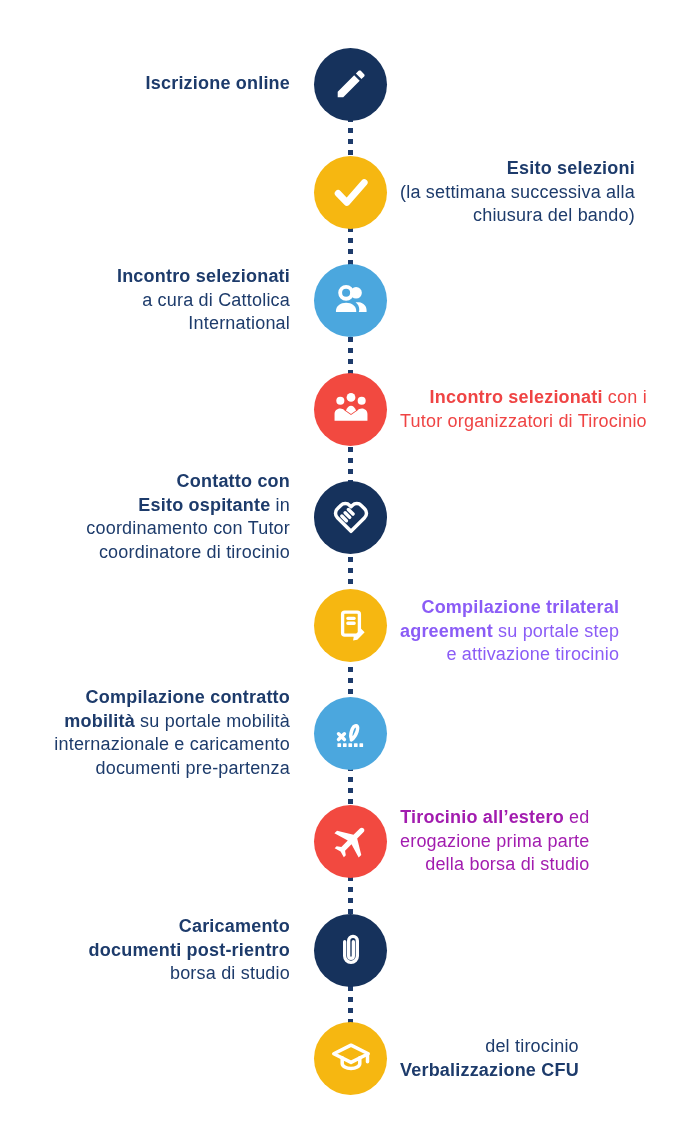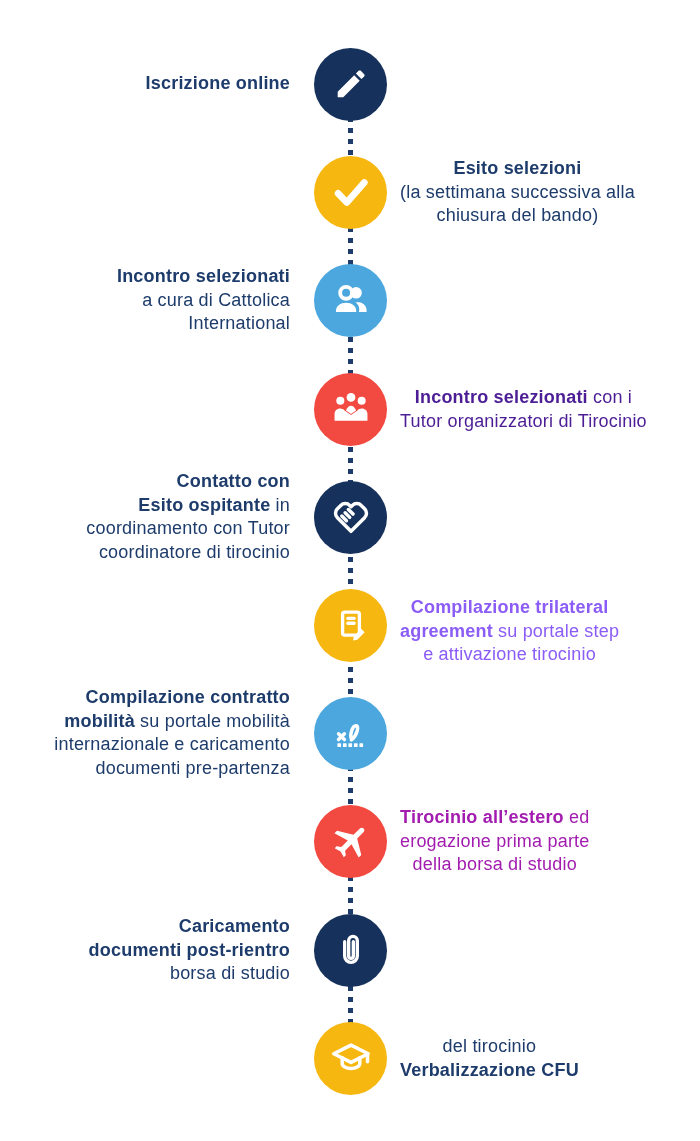--- a/index.html
+++ b/index.html
@@ -14,21 +14,21 @@
     position:absolute;left:314px;width:73px;height:73px;border-radius:50%;
     display:flex;align-items:center;justify-content:center;z-index:2;
   }
   .badge svg{display:block;}
   .step-text{
     position:absolute;transform:translateY(-50%);
     font-size:18px;line-height:23.5px;letter-spacing:.2px;
     white-space:nowrap;z-index:1;
   }
   .step-text.left{right:410px;text-align:right;}
-  .step-text.right{left:400px;text-align:center;}
+  .step-text.right{left:400px;text-align:right;}
   .step-text .b{font-weight:bold;}
 </style>
 </head>
 <body>
 
 <div class="canvas" style="background: rgb(255, 255, 255);">
   <div class="connector" style="background: repeating-linear-gradient(rgb(29, 59, 107) 0px, rgb(29, 59, 107) 5px, transparent 5px, transparent 11px);"></div>
   <div>
       <div class="badge" style="top: 47.5px; background: rgb(22, 50, 92);">
         <span>
@@ -71,21 +71,21 @@
         <span>
           <svg viewBox="0 0 24 24" width="42" height="42" fill="#fff">
             <circle cx="12" cy="5.4" r="2.5"></circle>
             <circle cx="5.9" cy="7.3" r="2.3"></circle>
             <circle cx="18.1" cy="7.3" r="2.3"></circle>
             <path d="M9.1 12.9c.7-1.7 1.7-2.7 2.9-2.7s2.2 1 2.9 2.7l-2.9 2z"></path>
             <path d="M2.6 18.7v-3.9c0-1.8 1.4-3.1 3.2-3.1 1 0 1.9.4 2.5 1.1l3.7 2.6 3.7-2.6c.6-.7 1.5-1.1 2.5-1.1 1.8 0 3.2 1.3 3.2 3.1v3.9z"></path>
           </svg>
         </span>
       </div>
-      <div class="step-text right" style="top: 409px; color: #4c1d95;">
+      <div class="step-text right" style="top: 409px; color: #ef4444;">
         <div><span class="b">Incontro selezionati</span><span> con i</span></div>
         <div><span>Tutor organizzatori di Tirocinio</span></div>
       </div>
       <div class="badge" style="top: 480.5px; background: rgb(22, 50, 92);">
         <span>
           <svg viewBox="0 0 24 24" width="44" height="44">
             <g fill="none" stroke="#fff" stroke-width="1.9" stroke-linecap="round" stroke-linejoin="round">
               <path d="M12 19.8 4.6 12.4c-1.4-1.4-1.4-3.6 0-4.9l1.8-1.8c1.4-1.4 3.6-1.4 4.9 0l.7.7.7-.7c1.4-1.4 3.6-1.4 4.9 0l1.8 1.8c1.4 1.4 1.4 3.6 0 4.9z"></path>
               <path d="M7 11.5l2.5 2.5"></path>
               <path d="M8.8 9.7l2.5 2.5"></path>

